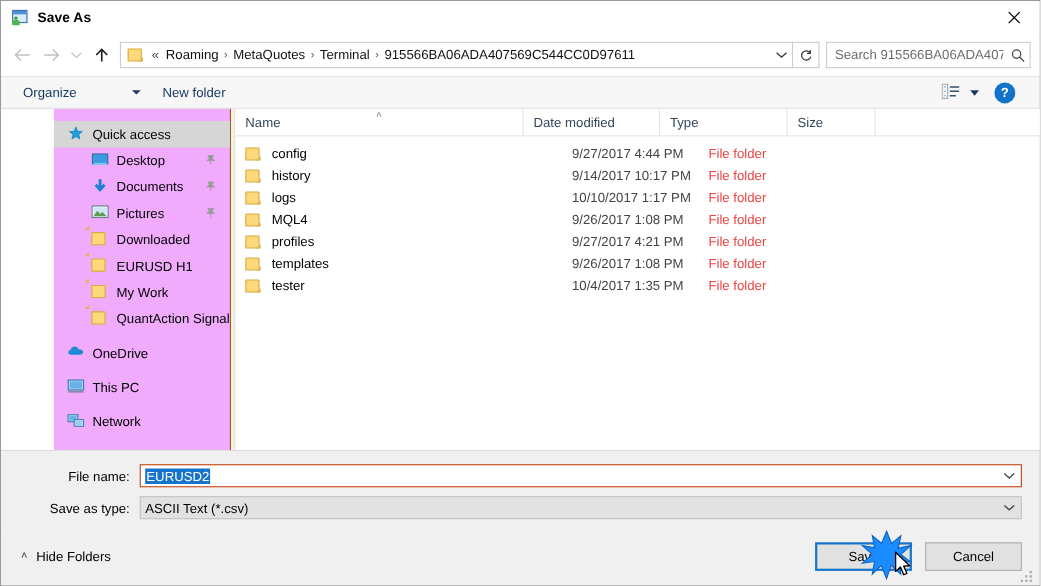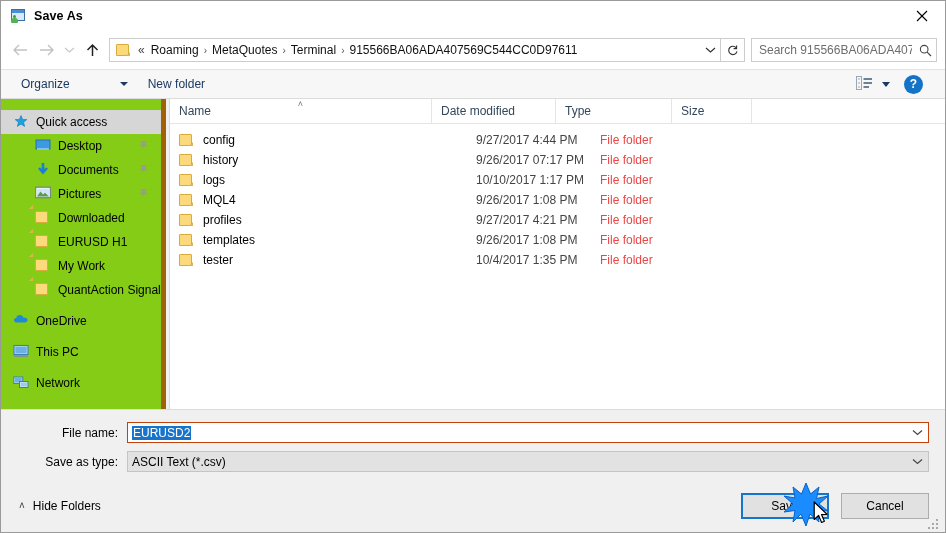--- a/index.html
+++ b/index.html
@@ -229,25 +229,26 @@
   
   .body-row {
     flex: 1 1 auto;
     display: flex;
     min-height: 0;
     background: #fff;
   }
   .sidebar {
     width: 160px;
     flex: none;
-    background: #84cc16;
-    border-right: 5px solid #a16207;
+    background: #f0abfc;
+    border-right: 1px solid #a16207;
     padding-top: 4px;
     overflow: hidden;
     position: relative;
+    margin-left: 48px;
   }
   .splitter {
     width: 3px;
     background: #f0f0f0;
     border-right: 1px solid #dcdcdc;
     flex: none;
   }
   .nav-item {
     height: 24px;
     display: flex;
@@ -747,21 +748,21 @@
           <div class="cell size"></div>
         </div>
         <div class="row">
           <div class="cell name">
             <span class="folder">
                 <span class="back"></span>
                 <span class="fold"></span>
               </span>
             <span>history</span>
           </div>
-          <div class="cell date">9/26/2017 07:17 PM</div>
+          <div class="cell date">9/14/2017 10:17 PM</div>
           <div class="cell type">File folder</div>
           <div class="cell size"></div>
         </div>
         <div class="row">
           <div class="cell name">
             <span class="folder">
                 <span class="back"></span>
                 <span class="fold"></span>
               </span>
             <span>logs</span>

